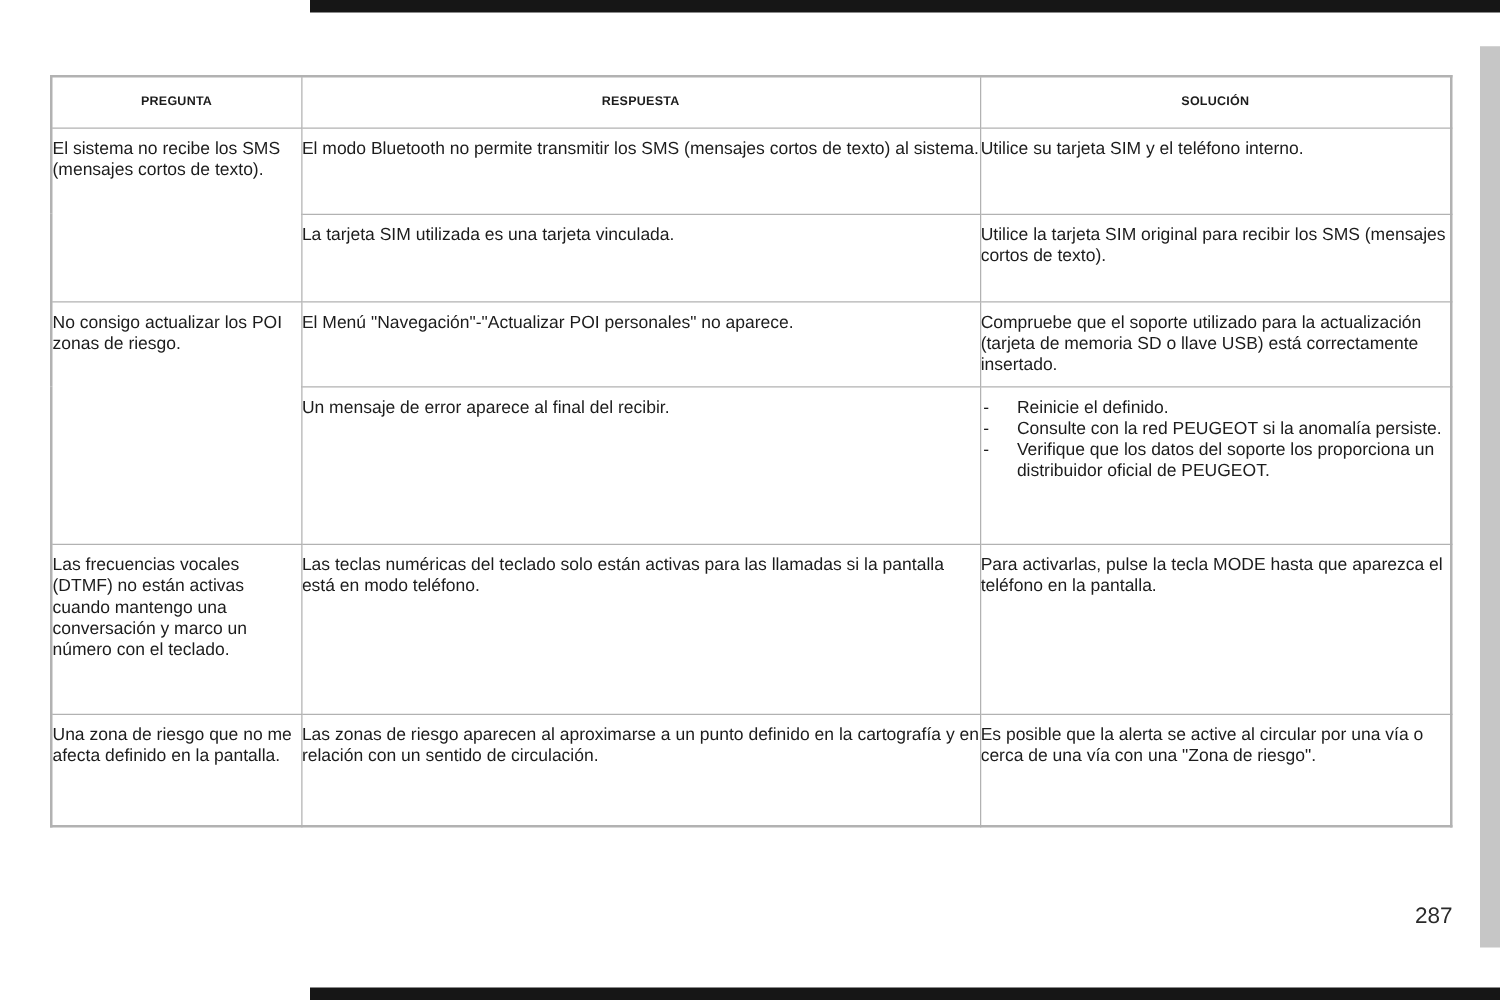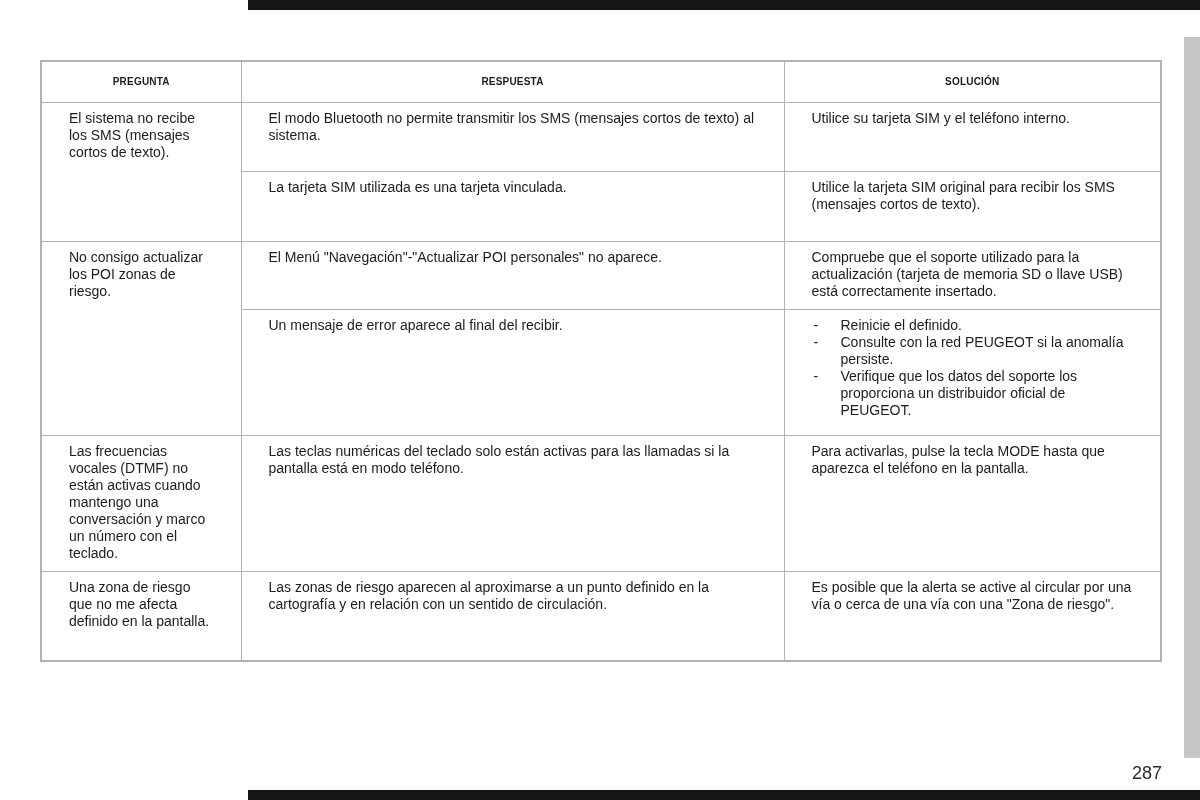--- a/index.html
+++ b/index.html
@@ -28,21 +28,21 @@
     width: 1120px;
     border-collapse: collapse;
     table-layout: fixed;
     border: 2px solid #b2b2b2;
   }
   table.faq th, table.faq td {
     border: 1px solid #b2b2b2;
     vertical-align: top;
     font-size: 14px;
     line-height: 17px;
-    padding: 7px 27px;
+    padding: 7px 0;
     overflow: hidden;
   }
   table.faq th {
     vertical-align: middle;
     text-align: center;
     font-weight: bold;
     font-size: 10px;
     letter-spacing: 0.2px;
     padding: 4px;
   }
@@ -57,21 +57,21 @@
   tr.h-r3    { height: 136px; }
   tr.h-r4    { height: 90px; }
   .li { display: flex; }
   .li .dash {
     flex: 0 0 29px;
     padding-left: 2px;
   }
   .li .li-text { flex: 1 1 auto; }
   .page-number {
     position: absolute;
-    top: 763px;
+    top: 722px;
     left: 1126px;
     width: 36px;
     text-align: right;
     font-size: 18px;
     color: #2a2a2a;
   }
 </style>
 </head>
 <body>
 

